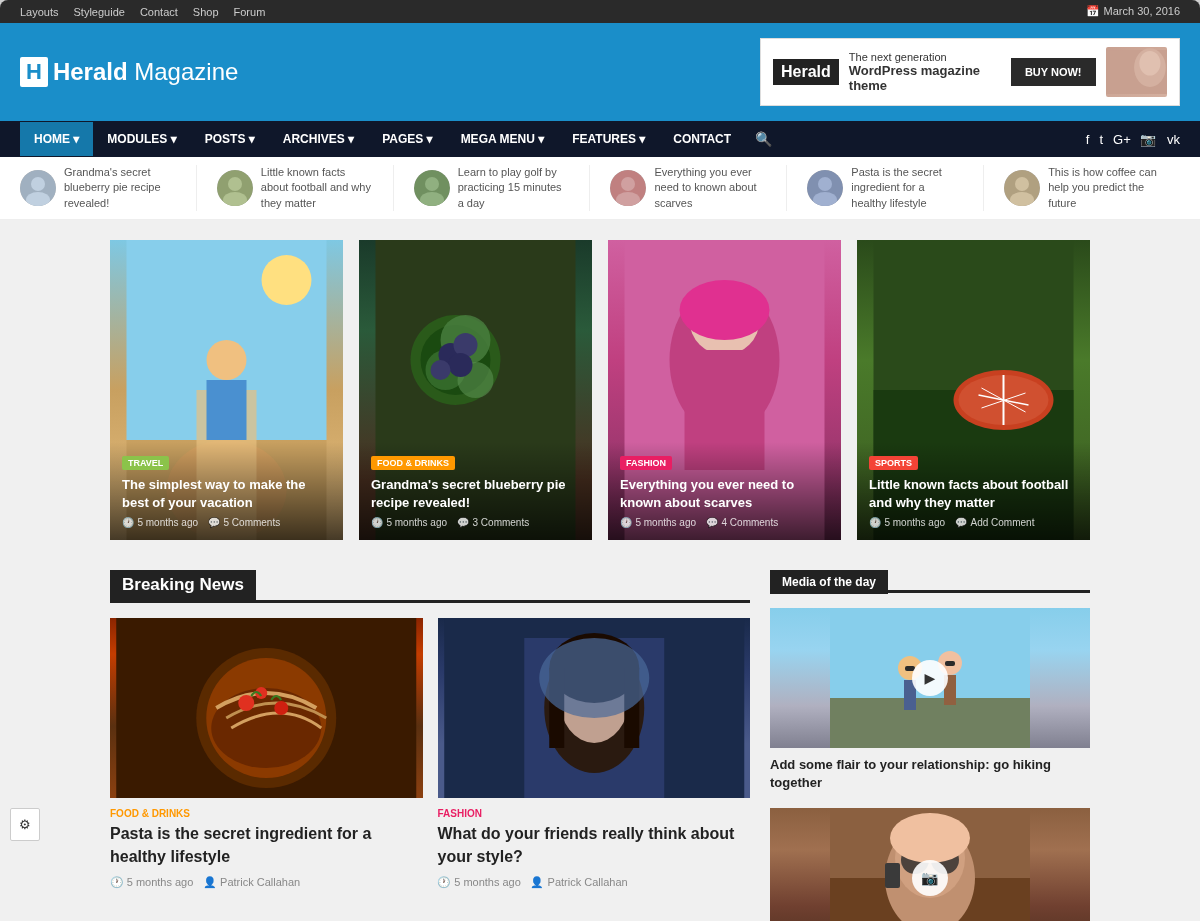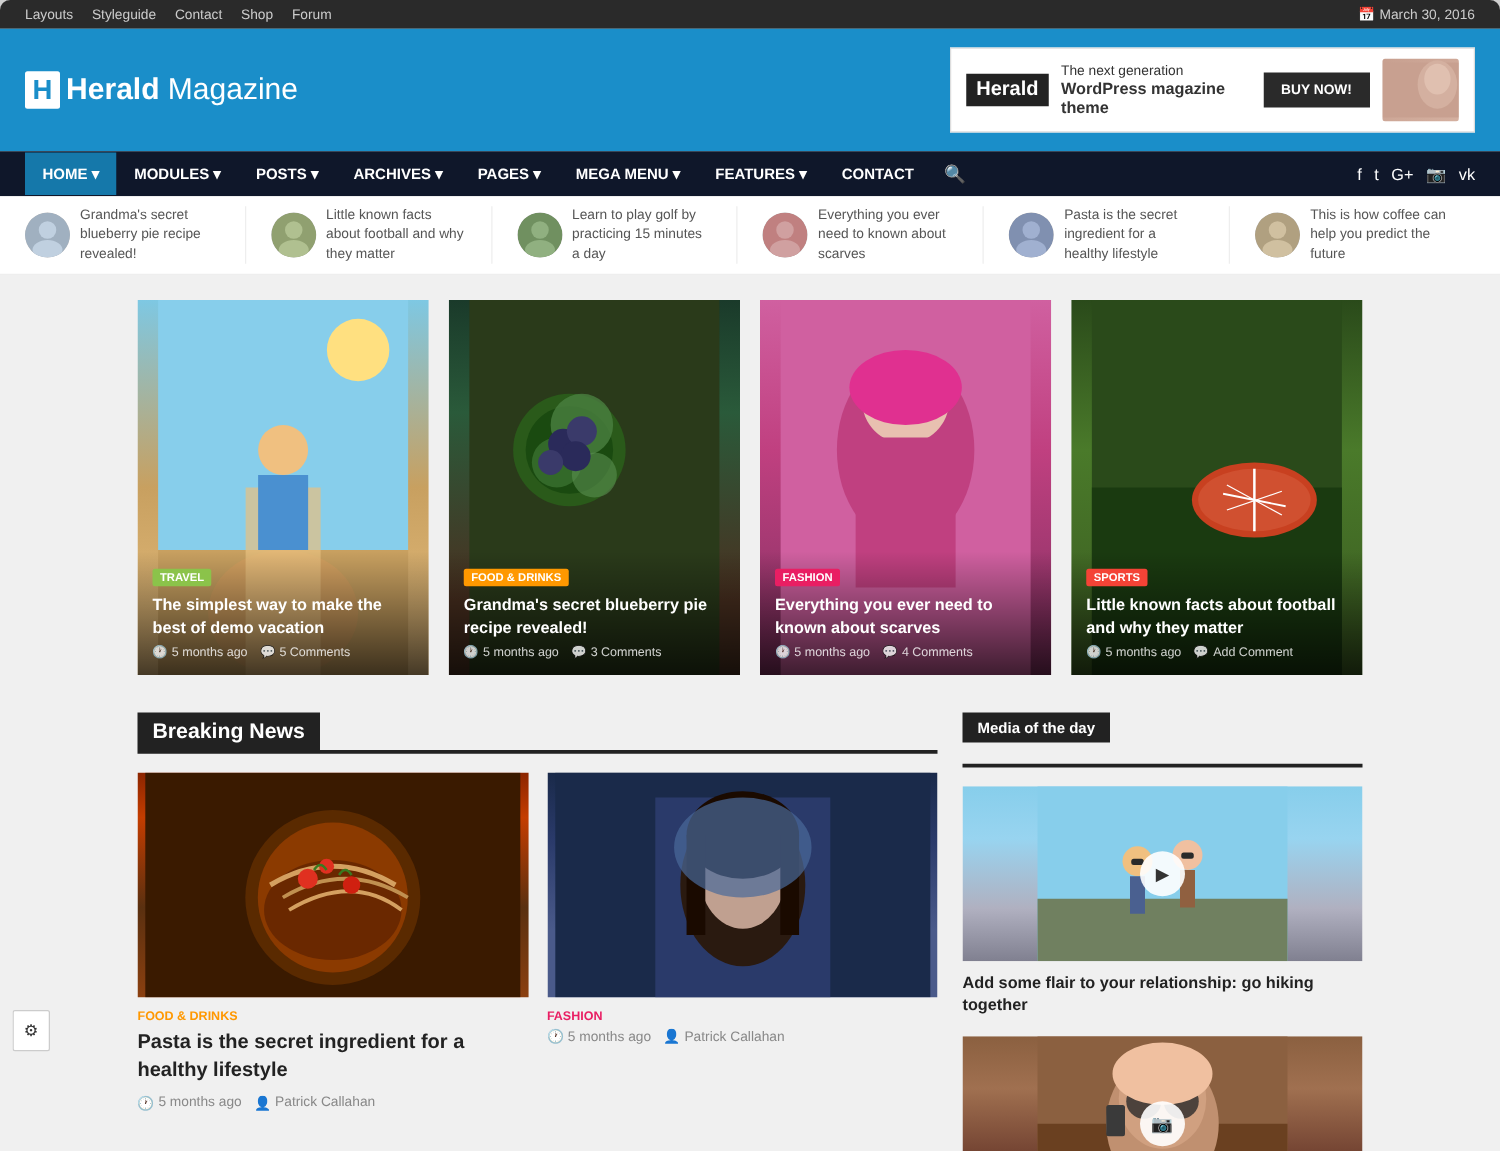--- a/index.html
+++ b/index.html
@@ -90,21 +90,21 @@
     .bg-fashion2 { background: linear-gradient(180deg, #1a2a4a 0%, #2a3a6a 30%, #4a5a8a 70%); }
     .article-category { font-size: 10px; font-weight: bold; text-transform: uppercase; margin-bottom: 4px; }
     .cat-text-food { color: #ff9800; }
     .cat-text-fashion { color: #e91e63; }
     .article-title { font-size: 16px; font-weight: bold; color: #222; line-height: 1.4; margin-bottom: 8px; }
     .article-meta { font-size: 11px; color: #888; display: flex; gap: 10px; }
     .article-meta span { display: flex; align-items: center; gap: 3px; }
 
     
     .media-sidebar { }
-    .media-title { background: #222; color: white; padding: 5px 12px; font-size: 12px; font-weight: bold; display: inline-block; margin-bottom: 32px; }
+    .media-title { background: #222; color: white; padding: 5px 12px; font-size: 12px; font-weight: bold; display: inline-block; margin-bottom: 11px; }
     .media-item { margin-bottom: 15px; }
     .media-img-wrap { position: relative; width: 100%; height: 140px; overflow: hidden; margin-bottom: 8px; }
     .media-img-bg { width: 100%; height: 140px; }
     .bg-hiking { background: linear-gradient(180deg, #87ceeb 0%, #98d4f0 30%, #b0b0c0 70%, #808090 100%); }
     .bg-glasses { background: linear-gradient(180deg, #8b6040 0%, #a07050 30%, #704030 70%, #503020 100%); }
     .play-btn { position: absolute; top: 50%; left: 50%; transform: translate(-50%, -50%); width: 36px; height: 36px; background: rgba(255,255,255,0.9); border-radius: 50%; display: flex; align-items: center; justify-content: center; font-size: 14px; color: #333; }
     .camera-btn { position: absolute; top: 50%; left: 50%; transform: translate(-50%, -50%); width: 36px; height: 36px; background: rgba(255,255,255,0.9); border-radius: 50%; display: flex; align-items: center; justify-content: center; font-size: 14px; color: #333; }
     .media-item-title { font-size: 13px; font-weight: bold; color: #222; line-height: 1.4; }
 
     
@@ -251,21 +251,21 @@
               <circle cx="160" cy="40" r="25" fill="#ffe080"></circle>
               <ellipse cx="100" cy="250" rx="60" ry="50" fill="#d4a060" opacity="0.8"></ellipse>
               <rect x="70" y="150" width="60" height="150" fill="#e8c080" opacity="0.7"></rect>
 
               <circle cx="100" cy="120" r="20" fill="#f0c080"></circle>
               <rect x="80" y="140" width="40" height="60" fill="#4a90d0"></rect>
             </svg>
           </div>
           <div class="featured-overlay">
             <div class="featured-category cat-travel">TRAVEL</div>
-            <div class="featured-title">The simplest way to make the best of demo vacation</div>
+            <div class="featured-title">The simplest way to make the best of your vacation</div>
             <div class="featured-meta">
               <span>🕐 <span>5 months ago</span></span>
               <span>💬 <span>5 Comments</span></span>
             </div>
           </div>
         </div>
 
         <div class="featured-item">
           <div class="featured-bg bg-food">
             <svg width="100%" height="300" viewBox="0 0 200 300">
@@ -382,20 +382,21 @@
                   <ellipse cx="150" cy="80" rx="35" ry="45" fill="#c0a090"></ellipse>
 
                   <ellipse cx="150" cy="50" rx="45" ry="35" fill="#1a0a00"></ellipse>
                   <rect x="105" y="50" width="15" height="80" fill="#1a0a00"></rect>
                   <rect x="180" y="50" width="15" height="80" fill="#1a0a00"></rect>
 
                   <ellipse cx="150" cy="60" rx="55" ry="40" fill="#4a6a9a" opacity="0.7"></ellipse>
                 </svg>
               </div>
               <div class="article-category cat-text-fashion">FASHION</div>
+              <div class="article-title">What do your friends really think about your style?</div>
               <div class="article-meta">
                 <span>🕐 <span>5 months ago</span></span>
                 <span>👤 <span>Patrick Callahan</span></span>
               </div>
             </div>
 
           </div>
         </div>
 
         <div class="media-sidebar">

